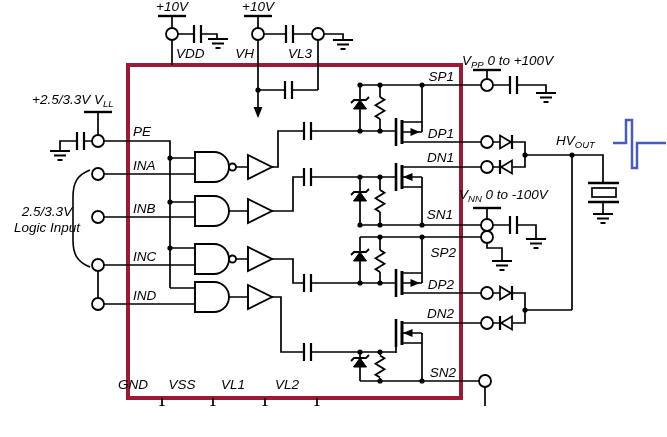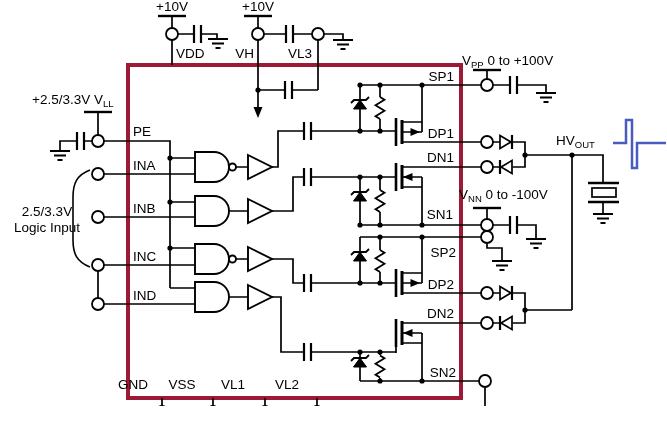--- a/index.html
+++ b/index.html
@@ -1,17 +1,17 @@
 <!DOCTYPE html>
 <html><head>
 <meta charset="utf-8">
 <style>
   html,body{margin:0;padding:0;background:#fff;}
   .stage{position:relative;width:667px;height:406px;background:#ffffff;overflow:hidden;
-         font-family:"Liberation Sans", sans-serif;}
+         font-family:"Liberation Sans", sans-serif;font-style:italic;}
   svg{display:block;}
   text{font-family:"Liberation Sans", sans-serif;font-size:13.5px;fill:#000;}
   .sub{font-size:9.5px;}
 </style>
 </head>
 <body>
 
 <div class="stage">
 <svg width="667" height="437" viewBox="0 0 667 437">
 

